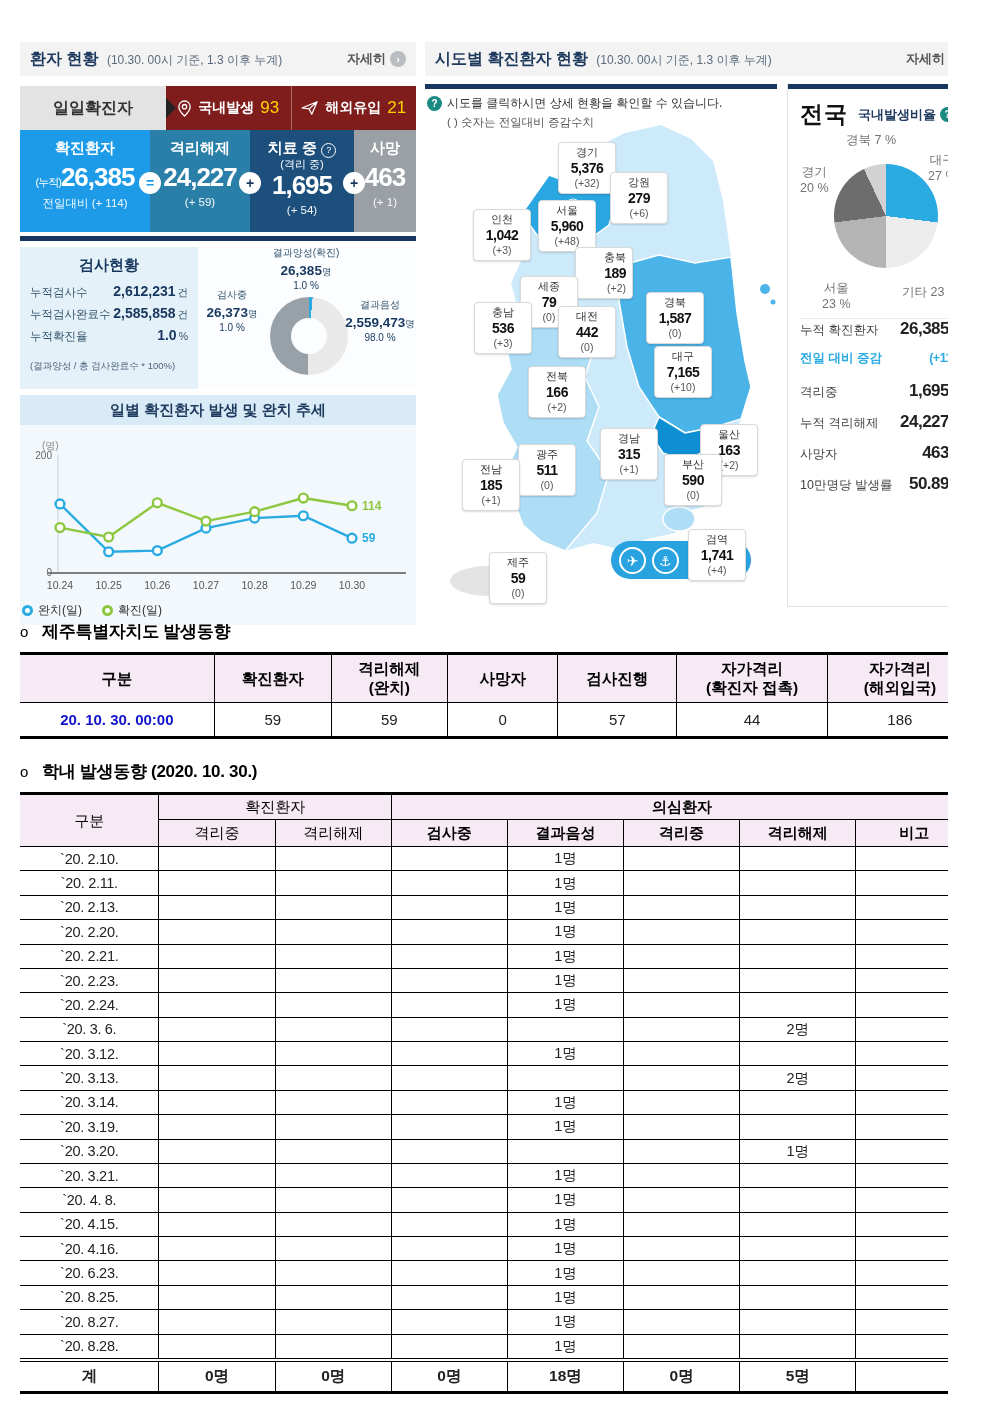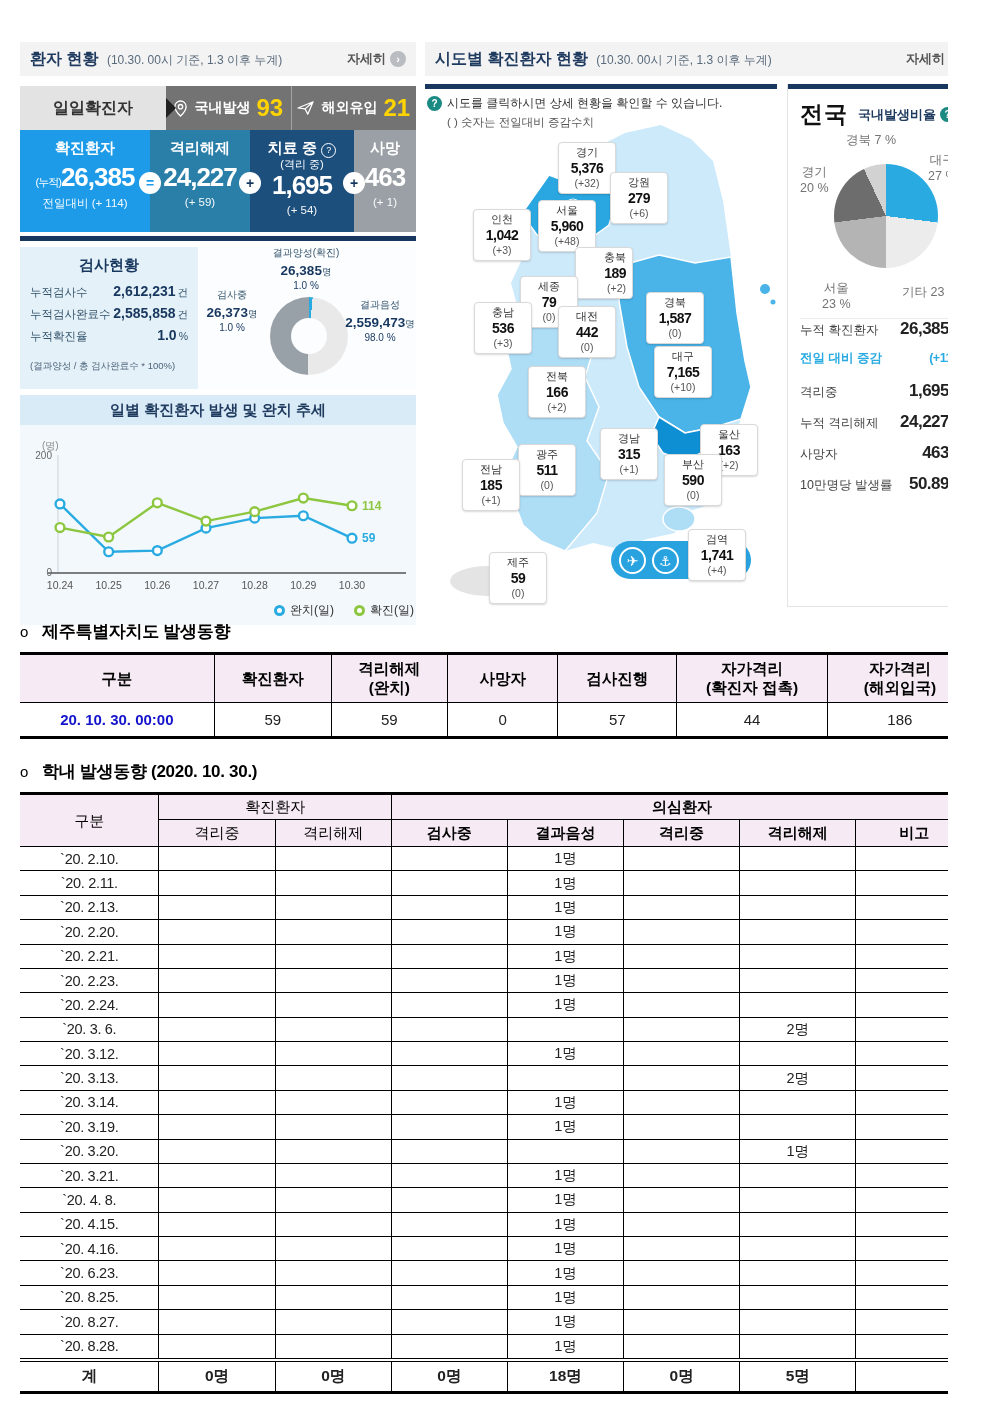--- a/index.html
+++ b/index.html
@@ -12,24 +12,24 @@
   .panel-sub{font-size:12px;font-weight:normal;color:#5a6b7d;margin-left:4px;}
   .more-btn{display:flex;align-items:center;gap:4px;font-size:13px;color:#555;font-weight:bold;cursor:pointer;}
   .more-circle{width:16px;height:16px;border-radius:50%;background:#b9bcc0;color:#fff;font-size:11px;line-height:16px;text-align:center;}
   .qmark{display:inline-block;width:15px;height:15px;border-radius:50%;background:#1b8a82;color:#fff;font-size:10px;font-weight:bold;line-height:15px;text-align:center;}
 
   
   #left-panel{position:absolute;left:20px;top:42px;width:396px;}
   .tab-bar{margin-top:10px;height:44px;display:flex;}
   .tab-current{width:146px;background:#e3e3e3;color:#333;font-weight:bold;font-size:16px;display:flex;align-items:center;justify-content:center;position:relative;}
   .tab-current::after{content:"";position:absolute;right:-10px;top:12px;border-left:10px solid #222;border-top:10px solid transparent;border-bottom:10px solid transparent;z-index:2;}
-  .tab-green{flex:1;background:#737373;display:flex;}
+  .tab-green{flex:1;background:#7f1d1d;display:flex;}
   .tab-green .half{flex:1;display:flex;align-items:center;justify-content:center;gap:6px;color:#fff;font-size:14px;font-weight:bold;}
   .tab-green .half + .half{border-left:1px solid rgba(255,255,255,.35);}
-  .tab-num{color:#ffd400;font-size:24px;font-weight:bold;}
+  .tab-num{color:#ffd400;font-size:17px;font-weight:normal;}
   .stat-row{display:flex;height:102px;position:relative;text-align:center;color:#fff;}
   .stat-box{box-sizing:border-box;padding-top:9px;}
   .sb1{width:130px;background:#1d9be8;}
   .sb2{width:100px;background:#2a7fa8;}
   .sb3{width:104px;background:#1d4f7d;}
   .sb4{width:62px;background:#9aa0a6;}
   .sb-label{font-size:15px;font-weight:bold;}
   .sb-sub{font-size:11px;margin-top:-1px;}
   .sb-value{font-size:26px;font-weight:bold;letter-spacing:-1px;margin-top:6px;line-height:1;}
   .sb3 .sb-value{margin-top:0;}
@@ -52,21 +52,21 @@
   .dlabel .dname{font-size:10px;color:#33536b;display:block;}
   .dlabel .dval{font-size:13.5px;font-weight:bold;color:#17375e;display:inline-block;}
   .dlabel .dunit{font-size:9.5px;color:#33536b;}
   .dlabel .dpct{font-size:10px;color:#17375e;display:block;}
   .dl-top{left:38px;top:0px;width:140px;}
   .dl-left{left:-2px;top:42px;width:72px;}
   .dl-right{left:146px;top:52px;width:72px;}
   .chart-block{margin-top:6px;}
   .chart-title{height:30px;background:#d9ebf6;color:#1f3a5f;font-size:15px;font-weight:bold;display:flex;align-items:center;justify-content:center;}
   .chart-body{background:#f3f8fc;padding:8px 2px 2px;}
-  .chart-legend{display:flex;justify-content:flex-end;gap:20px;align-items:center;height:26px;}
+  .chart-legend{display:flex;justify-content:flex-start;gap:20px;align-items:center;height:26px;}
   .lg-item{display:flex;align-items:center;gap:5px;font-size:12px;color:#333;}
   .lg-ring{width:11px;height:11px;border-radius:50%;background:#fff;border:3px solid;box-sizing:border-box;}
 
   
   #map-panel{position:absolute;left:425px;top:42px;width:550px;}
   .map-content{display:flex;gap:10px;margin-top:8px;}
   .map-col{width:352px;}
   .nat-col{flex:1;border:1px solid #e3e3e3;border-top:none;box-sizing:border-box;min-height:521px;}
   .tbar{height:5px;background:#17375e;}
   .map-area{position:relative;height:518px;}

